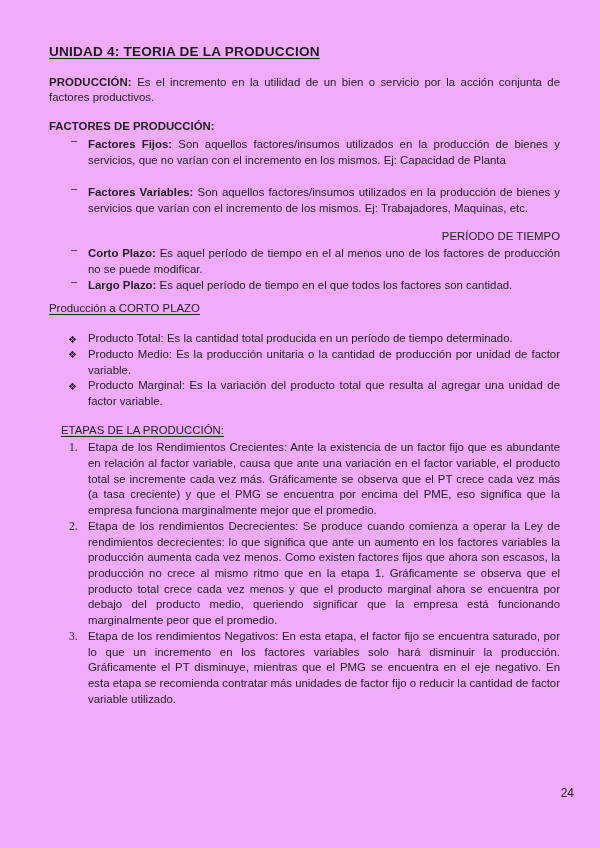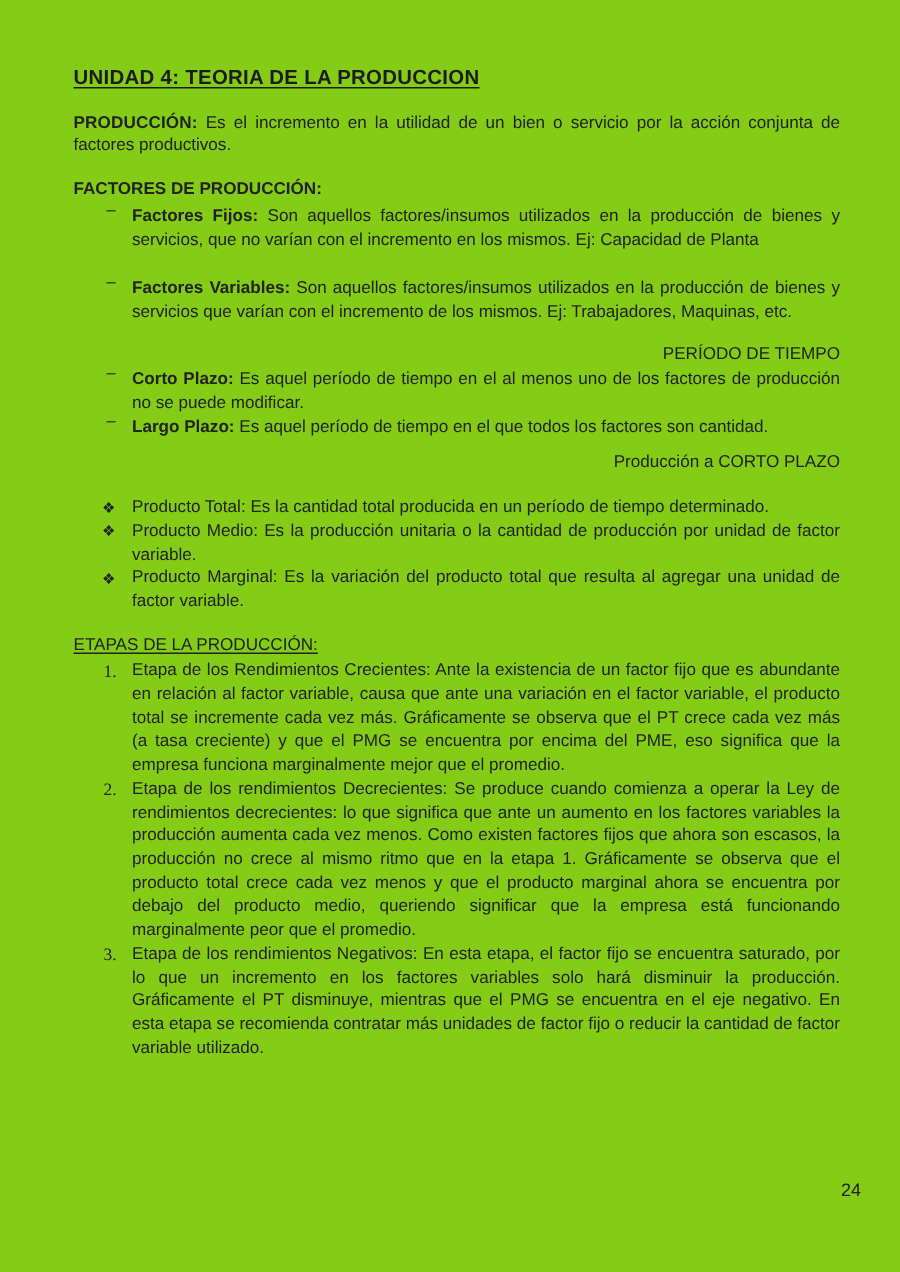--- a/index.html
+++ b/index.html
@@ -6,21 +6,21 @@
   body {
     width: 600px; height: 848px;
     background: #ffffff;
     font-family: "Liberation Sans", sans-serif;
     color: #222;
     position: relative;
     overflow: hidden;
   }
   .page {
     position: absolute; inset: 0;
-    background: #84cc16;
+    background: #f0abfc;
   }
   .content {
     position: absolute;
     left: 49px; top: 44px; width: 511px;
     font-size: 11.4px;
     line-height: 15.7px;
   }
   .doc-title {
     font-size: 13.6px;
     font-weight: bold;
@@ -34,35 +34,37 @@
   .para b { letter-spacing: 0.1px; }
   .section-heading {
     font-weight: bold;
     margin: 0 0 2px 0;
   }
   .section-heading.plain { font-weight: normal; margin-top: 12px; text-align: right; }
   .section-heading.underlined {
     font-weight: normal;
     text-decoration: underline;
     text-underline-offset: 2px;
+    margin-left: 12px;
   }
   .dash-list { margin: 0 0 6px 0; }
   .li {
     position: relative;
     padding-left: 39px;
     text-align: justify;
   }
   .li .marker { position: absolute; }
   .li .dash {
     left: 22px; top: -4px;
     font-size: 11px;
   }
   .gap-after { margin-bottom: 17px; }
   .centered-heading {
-    text-align: right;
+    text-align: left;
+    text-decoration: underline;
     text-underline-offset: 2px;
     margin: 8px 0 2px 0;
   }
   .sub-heading {
     margin: 0 0 14px 19px;
     text-decoration: underline;
     text-underline-offset: 2px;
   }
   .diamond-list { margin: 14px 0 13px 0; }
   .diamond-list .li .diamond {

